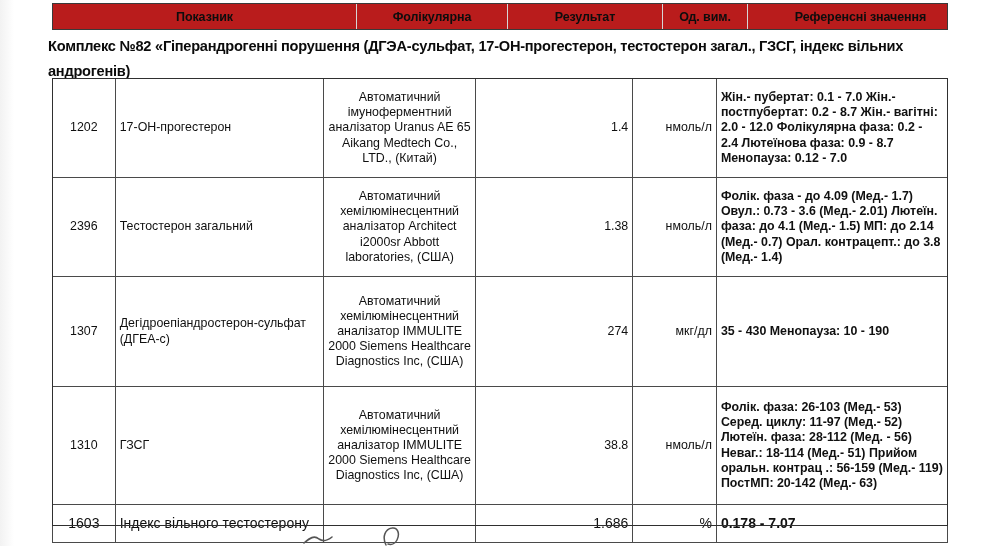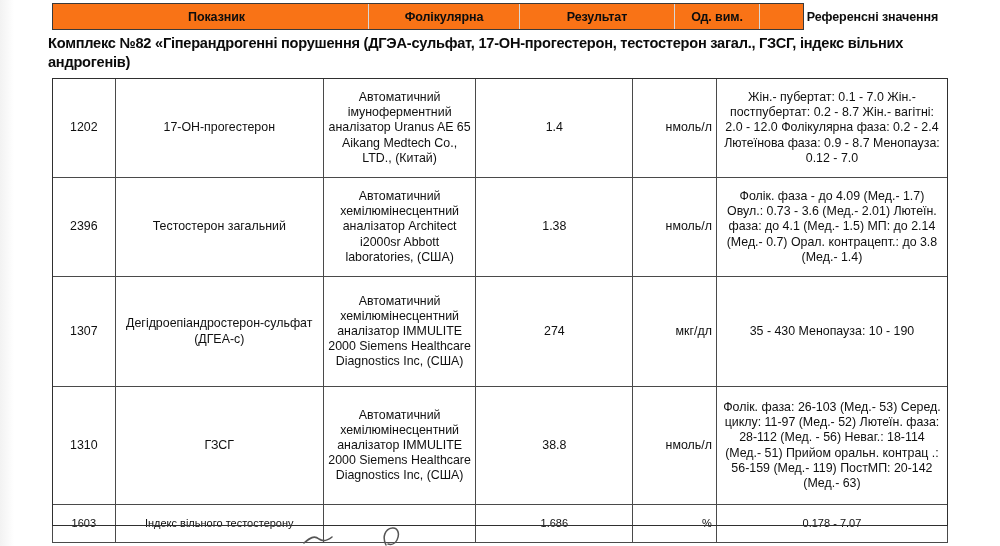--- a/index.html
+++ b/index.html
@@ -22,27 +22,26 @@
     top: 0;
     width: 1000px;
     height: 546px;
   }
 
   
   .header-table {
     position: absolute;
     left: 52px;
     top: 3px;
-    width: 752px;
+    width: 896px;
     height: 27px;
     border: 1.5px solid #3a3a3a;
     border-collapse: collapse;
-    background: #f97316;
-    box-sizing: border-box;
-    padding-left: 12px;
+    background: #b91c1c;
+    box-sizing: border-box;
   }
   .header-table table {
     width: 100%;
     height: 100%;
     border-collapse: collapse;
     table-layout: fixed;
   }
   .header-table td {
     text-align: center;
     vertical-align: middle;
@@ -56,21 +55,21 @@
   .header-table td:last-child { border-right: none; text-align: center; }
 
   
   .complex-title {
     position: absolute;
     left: 48px;
     top: 34px;
     width: 905px;
     font-size: 14.6px;
     font-weight: bold;
-    line-height: 19px;
+    line-height: 25px;
     letter-spacing: -0.25px;
     color: #0b0b0b;
   }
 
   
   .data-table {
     position: absolute;
     left: 52px;
     top: 78px;
     width: 896px;
@@ -82,31 +81,31 @@
     border: 1px solid #4a4a4a;
     vertical-align: middle;
     font-size: 12.4px;
     line-height: 15.2px;
     color: #101010;
     padding: 11px 4px;
     box-sizing: border-box;
     word-wrap: break-word;
   }
   .c-id      { width: 60px;  text-align: center; }
-  .c-name    { width: 199px; text-align: center; padding-left: 8px; }
+  .c-name    { width: 199px; text-align: left; padding-left: 8px; }
   .c-equip   { width: 146px; text-align: center; line-height: 15.4px; }
-  .c-result  { width: 150px; text-align: center; }
+  .c-result  { width: 150px; text-align: right; }
   .c-unit    { width: 80px;  text-align: right; }
-  .c-ref     { width: 221px; text-align: center; line-height: 15.4px; }
+  .c-ref     { width: 221px; text-align: left; line-height: 15.4px; font-weight: bold; }
 
   .data-table tr.r-tall td   { height: 96px; }
   .data-table tr.r-tall2 td  { height: 98px; }
   .data-table tr.r-tall3 td  { height: 110px; }
   .data-table tr.r-tall4 td  { height: 118px; }
-  .data-table tr.r-short td  { height: 26px; font-size: 11px; }
+  .data-table tr.r-short td  { height: 26px; font-size: 14px; }
 
   .outer-frame {
     position: absolute;
     left: 52px;
     top: 78px;
     width: 896px;
     height: 448px;
     border: 1.6px solid #2f2f2f;
     box-sizing: border-box;
     pointer-events: none;

